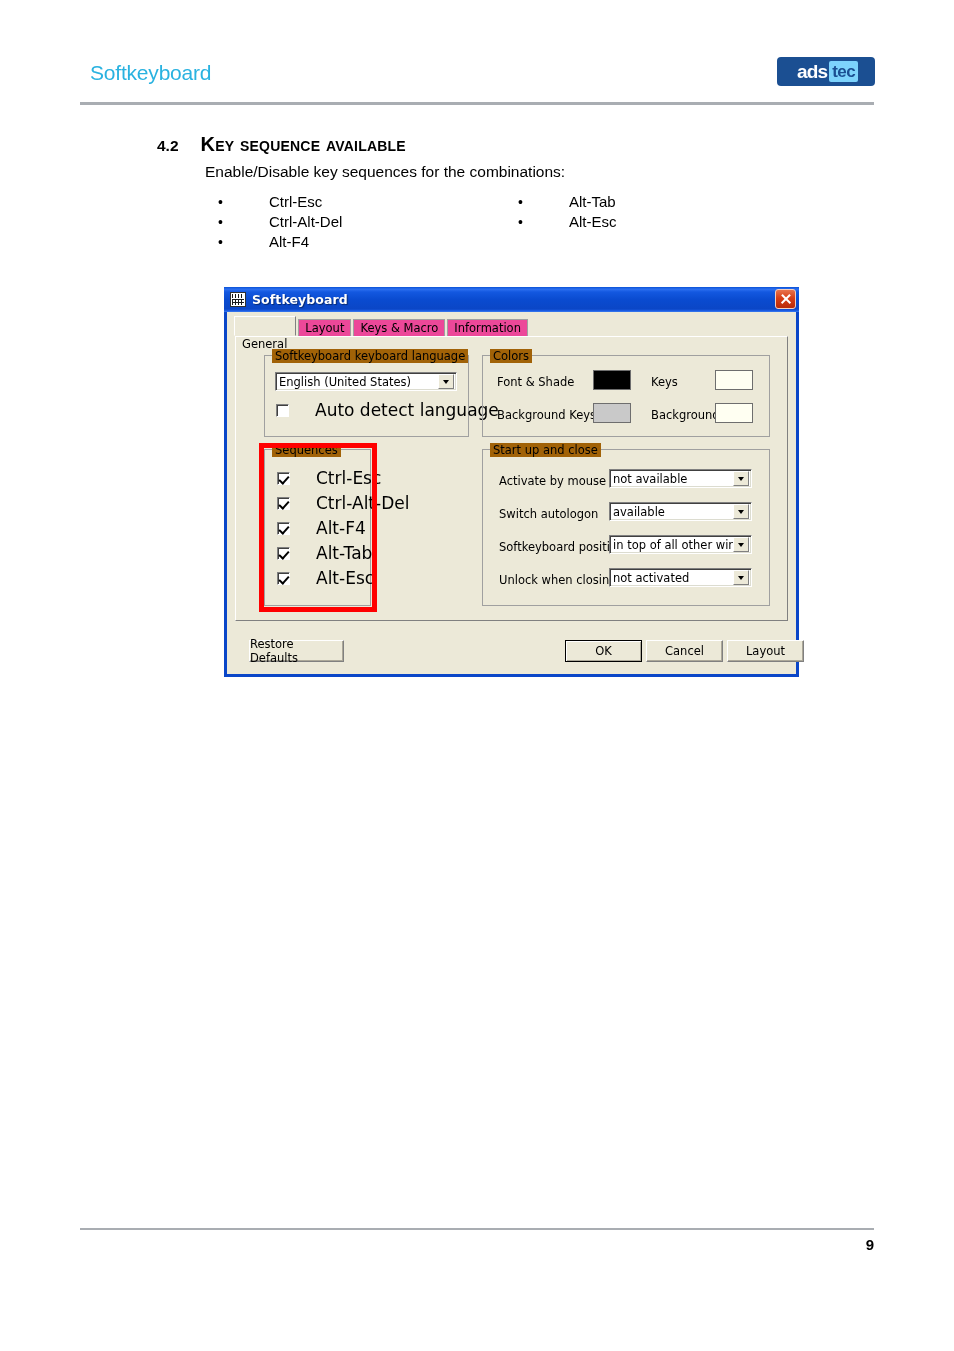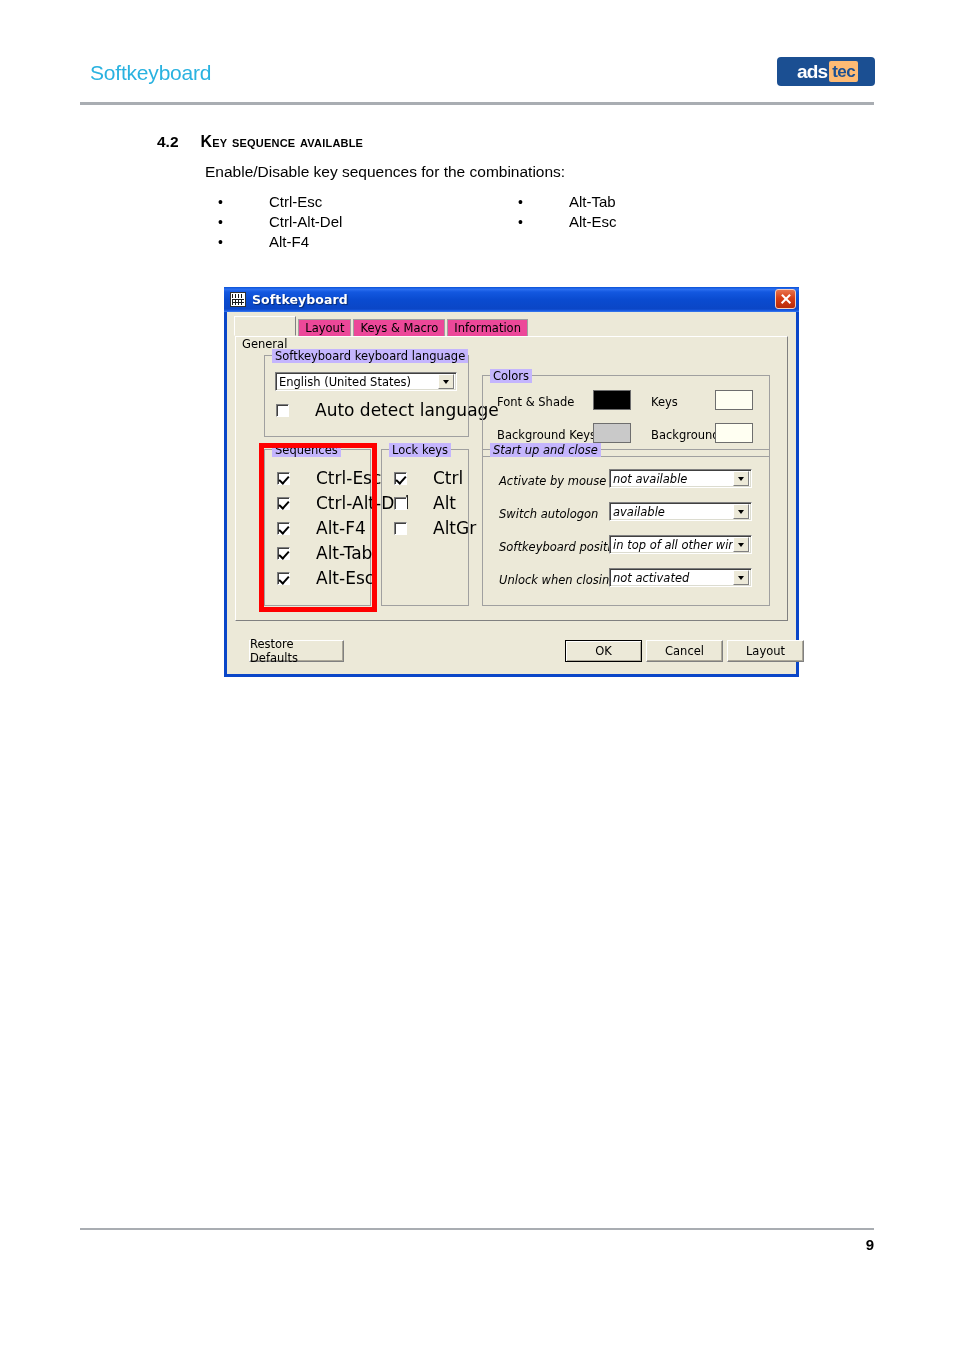--- a/index.html
+++ b/index.html
@@ -55,21 +55,21 @@
   }
   #logo-ads {
     color: #ffffff;
     font-size: 19px;
     font-weight: bold;
     letter-spacing: -0.8px;
     padding: 0 2px 0 3px;
   }
   #logo-tec {
     color: #1b4f92;
-    background: #fdba74;
+    background: #7dd3fc;
     font-size: 17px;
     font-weight: bold;
     letter-spacing: -0.6px;
     padding: 0 3px;
     border-radius: 2px;
     display: flex;
     align-items: center;
   }
   #header-rule {
     position: absolute;
@@ -86,21 +86,21 @@
     left: 157px;
     top: 133px;
     font-size: 15.5px;
     font-weight: bold;
     white-space: nowrap;
   }
   #section-num { margin-right: 22px; }
   #section-title {
     font-variant: small-caps;
     letter-spacing: 0.2px;
-    font-size: 16px;
+    font-size: 20px;
   }
 
   #intro-text {
     position: absolute;
     left: 205px;
     top: 163px;
     font-size: 15.5px;
     white-space: nowrap;
   }
 
@@ -257,32 +257,32 @@
   
   .group {
     position: absolute;
     border: 1px solid #a0a0a0;
     box-sizing: border-box;
   }
   .group-title {
     position: absolute;
     top: -7px;
     left: 7px;
-    background: #c4b5fd;
+    background: #a16207;
     padding: 0 3px;
     font-size: 11.5px;
     color: #000000;
     white-space: nowrap;
   }
 
   #grp-language { left: 28px;  top: 18px;  width: 205px; height: 82px; }
-  #grp-colors   { left: 246px; top: 18px;  width: 288px; height: 82px; margin-top: 20px; }
+  #grp-colors   { left: 246px; top: 18px;  width: 288px; height: 82px; }
   #grp-sequences{ left: 28px;  top: 112px; width: 107px; height: 157px; }
   #grp-lockkeys { left: 145px; top: 112px; width: 88px;  height: 157px; }
-  #grp-startup  { left: 246px; top: 112px; width: 288px; height: 157px; font-style: italic; }
+  #grp-startup  { left: 246px; top: 112px; width: 288px; height: 157px; }
 
   
   #sequences-highlight {
     position: absolute;
     left: 23px; top: 106px;
     width: 118px; height: 169px;
     border: 5px solid #ff0000;
     box-sizing: border-box;
     pointer-events: none;
     z-index: 5;
@@ -533,35 +533,20 @@
         <div class="cb-row" style="left:12px; top:96px;">
           <span class="cb-box checked"></span>
           <span class="cb-label">Alt-Tab</span>
         </div>
         <div class="cb-row" style="left:12px; top:121px;">
           <span class="cb-box checked"></span>
           <span class="cb-label">Alt-Esc</span>
         </div>
       </div>
 
-      <div class="group" id="grp-lockkeys">
-        <span class="group-title">Lock keys</span>
-        <div class="cb-row" style="left:12px; top:21px;">
-          <span class="cb-box checked"></span>
-          <span class="cb-label">Ctrl</span>
-        </div>
-        <div class="cb-row" style="left:12px; top:46px;">
-          <span class="cb-box"></span>
-          <span class="cb-label">Alt</span>
-        </div>
-        <div class="cb-row" style="left:12px; top:71px;">
-          <span class="cb-box"></span>
-          <span class="cb-label">AltGr</span>
-        </div>
-      </div>
 
       <div class="group" id="grp-startup">
         <span class="group-title">Start up and close</span>
 
         <span class="startup-label" style="left:16px; top:24px;">Activate by mouse</span>
         <div class="combo" style="left:126px; top:19px; width:143px;">
           <span class="combo-text">not available</span>
           <span class="combo-arrow"></span>
         </div>
 

